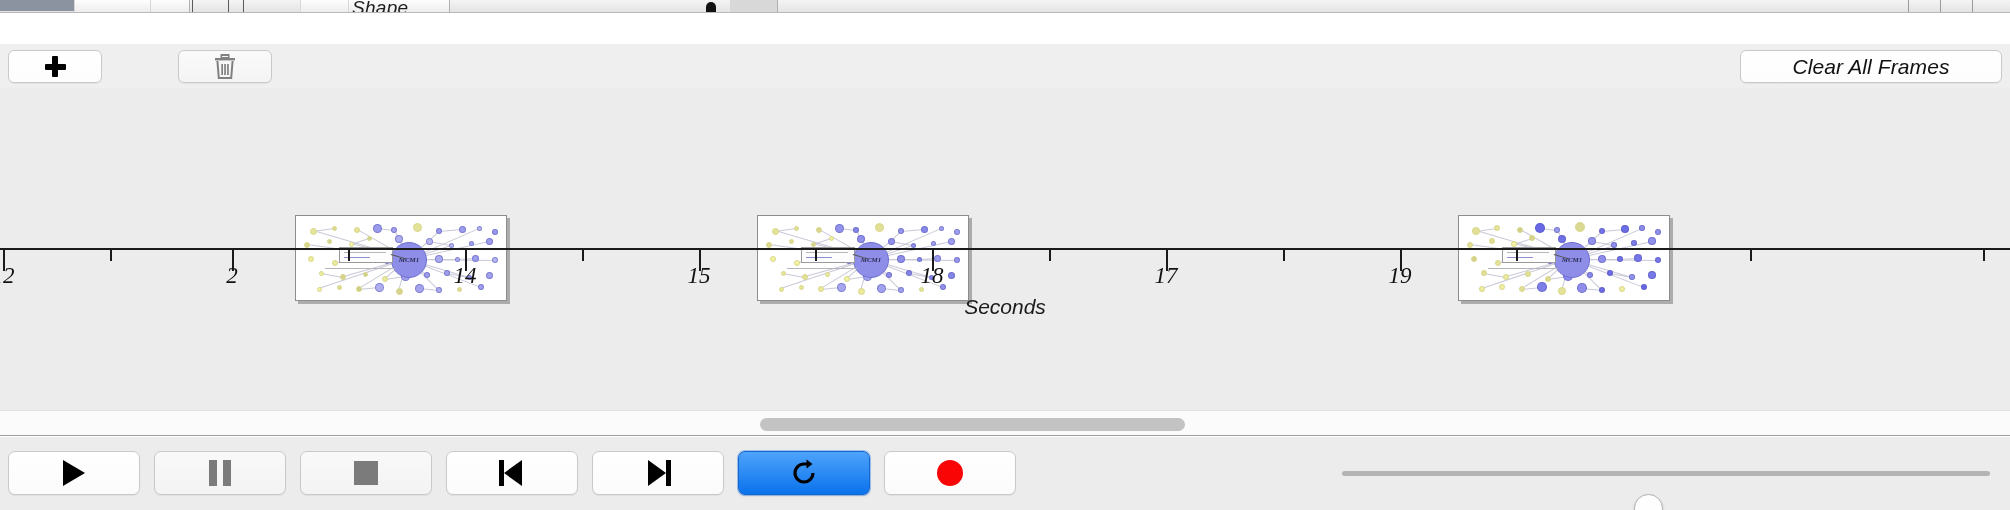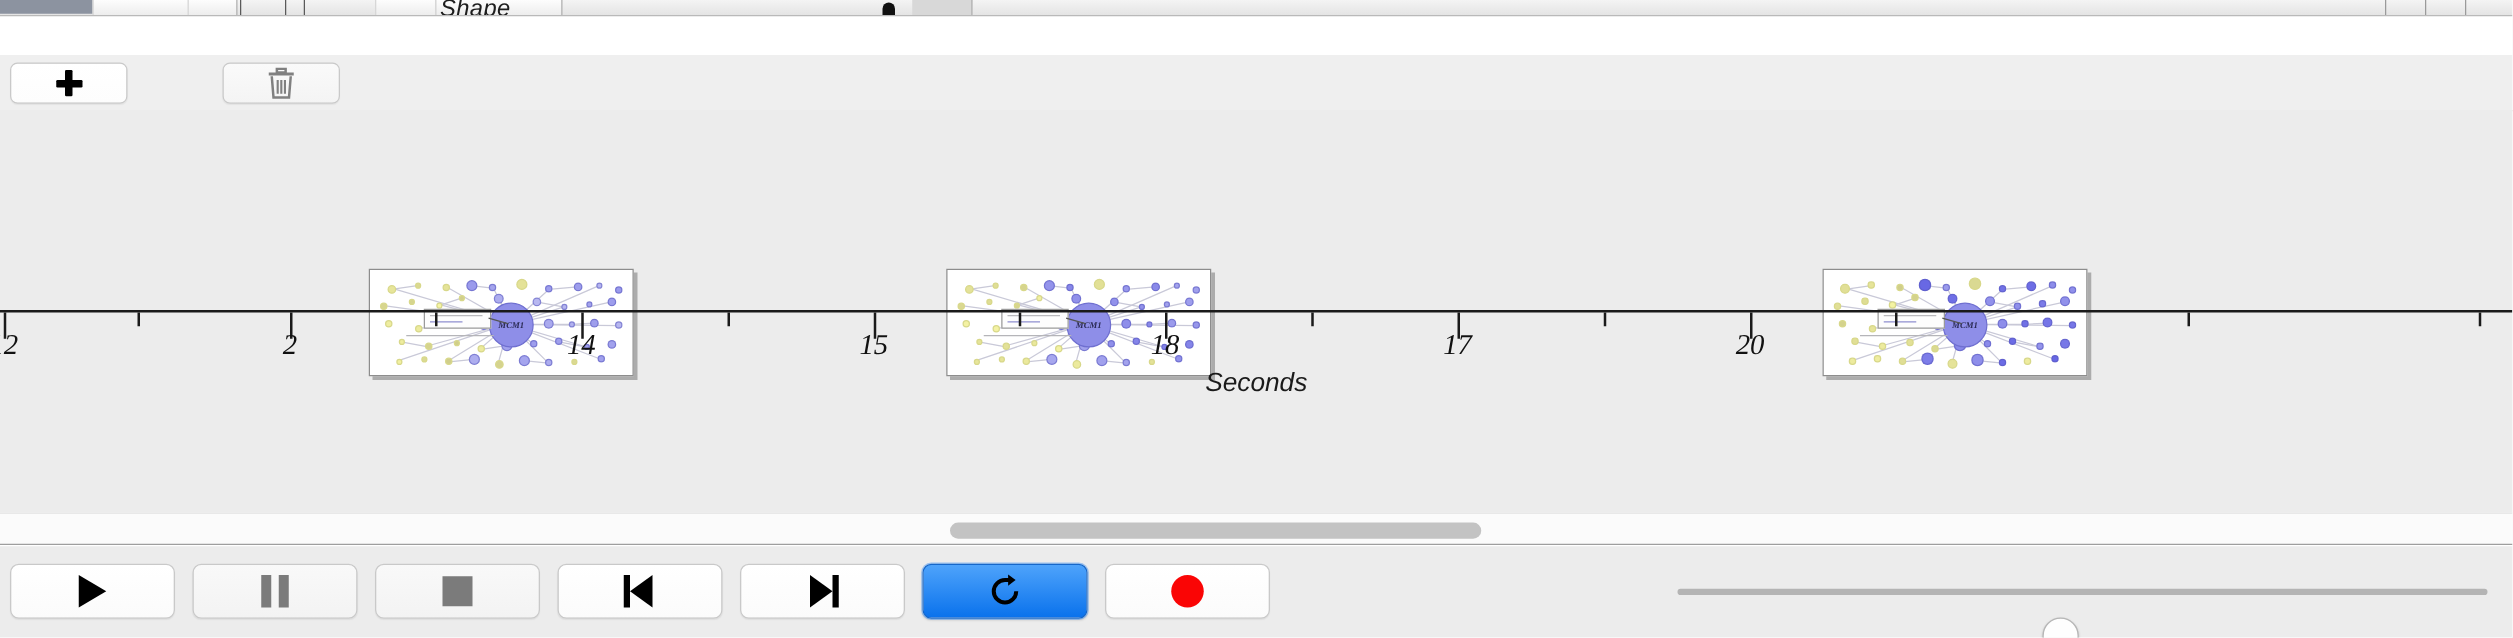--- a/index.html
+++ b/index.html
@@ -271,20 +271,21 @@
     <div class="tb-btn dim" id="btn-del">
       <svg width="24" height="26" viewBox="0 0 24 26">
         <rect x="2" y="4" width="20" height="2.4" fill="#808080"></rect>
         <rect x="8.5" y="1" width="7" height="3" fill="none" stroke="#808080" stroke-width="2"></rect>
         <path d="M4.4 7 L5.8 24 L18.2 24 L19.6 7" fill="none" stroke="#808080" stroke-width="2"></path>
         <rect x="8.3" y="10" width="1.7" height="11" fill="#808080"></rect>
         <rect x="11.2" y="10" width="1.7" height="11" fill="#808080"></rect>
         <rect x="14.1" y="10" width="1.7" height="11" fill="#808080"></rect>
       </svg>
     </div>
+    <div class="tb-btn" id="btn-clear">Clear All Frames</div>
   </div>
 
   <div class="timeline">
     <div id="frames-layer">
         <div class="frame" style="left: 295px; top: 127px;">
           <div class="canvas">
             <div class="edge" style="left: 109px; top: 40px; width: 99.0404px; transform: rotate(-163.578deg);"></div>
             <div class="edge" style="left: 109px; top: 40px; width: 58.6686px; transform: rotate(-150.376deg);"></div>
             <div class="edge" style="left: 109px; top: 40px; width: 32.2025px; transform: rotate(-115.769deg);"></div>
             <div class="edge" style="left: 109px; top: 40px; width: 41.7732px; transform: rotate(-42.0892deg);"></div>
@@ -564,21 +565,21 @@
         <div class="tick-label" style="left: 232px;">2</div>
         <div class="tick major" style="left: 465px;"></div>
         <div class="tick-label" style="left: 465px;">14</div>
         <div class="tick major" style="left: 699px;"></div>
         <div class="tick-label" style="left: 699px;">15</div>
         <div class="tick major" style="left: 932px;"></div>
         <div class="tick-label" style="left: 932px;">18</div>
         <div class="tick major" style="left: 1166px;"></div>
         <div class="tick-label" style="left: 1166px;">17</div>
         <div class="tick major" style="left: 1400px;"></div>
-        <div class="tick-label" style="left: 1400px;">20</div>
+        <div class="tick-label" style="left: 1400px;">19</div>
         <div class="tick minor" style="left: 110px;"></div>
         <div class="tick minor" style="left: 348px;"></div>
         <div class="tick minor" style="left: 582px;"></div>
         <div class="tick minor" style="left: 815px;"></div>
         <div class="tick minor" style="left: 1049px;"></div>
         <div class="tick minor" style="left: 1283px;"></div>
         <div class="tick minor" style="left: 1516px;"></div>
         <div class="tick minor" style="left: 1750px;"></div>
         <div class="tick minor" style="left: 1983px;"></div>
       </div>

